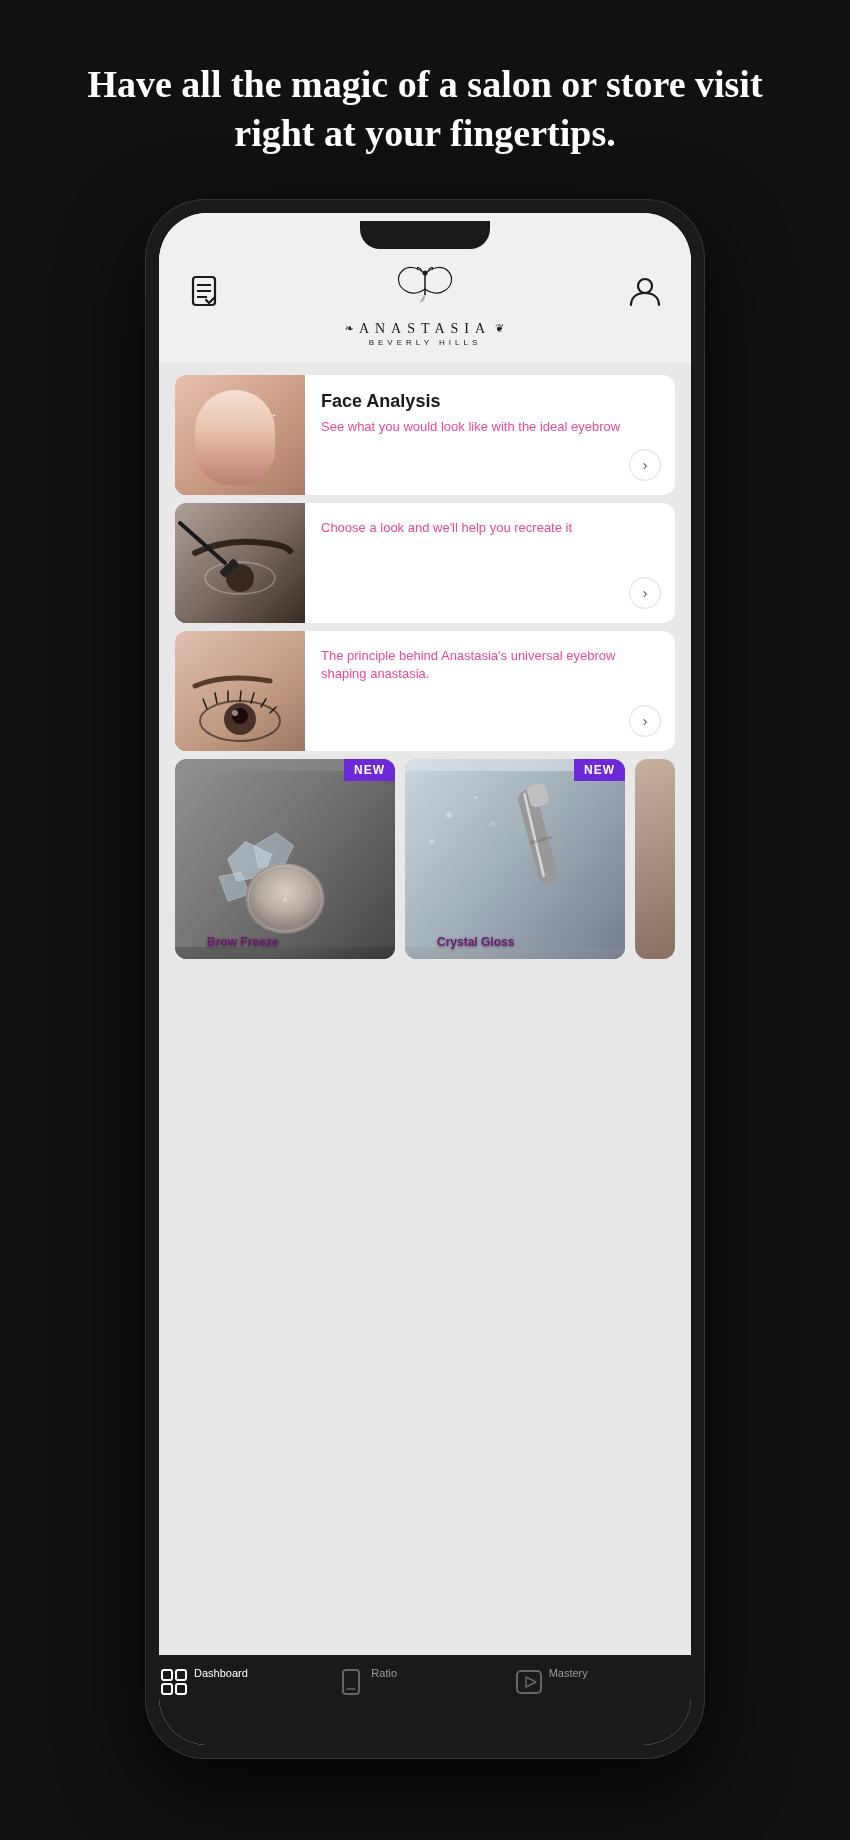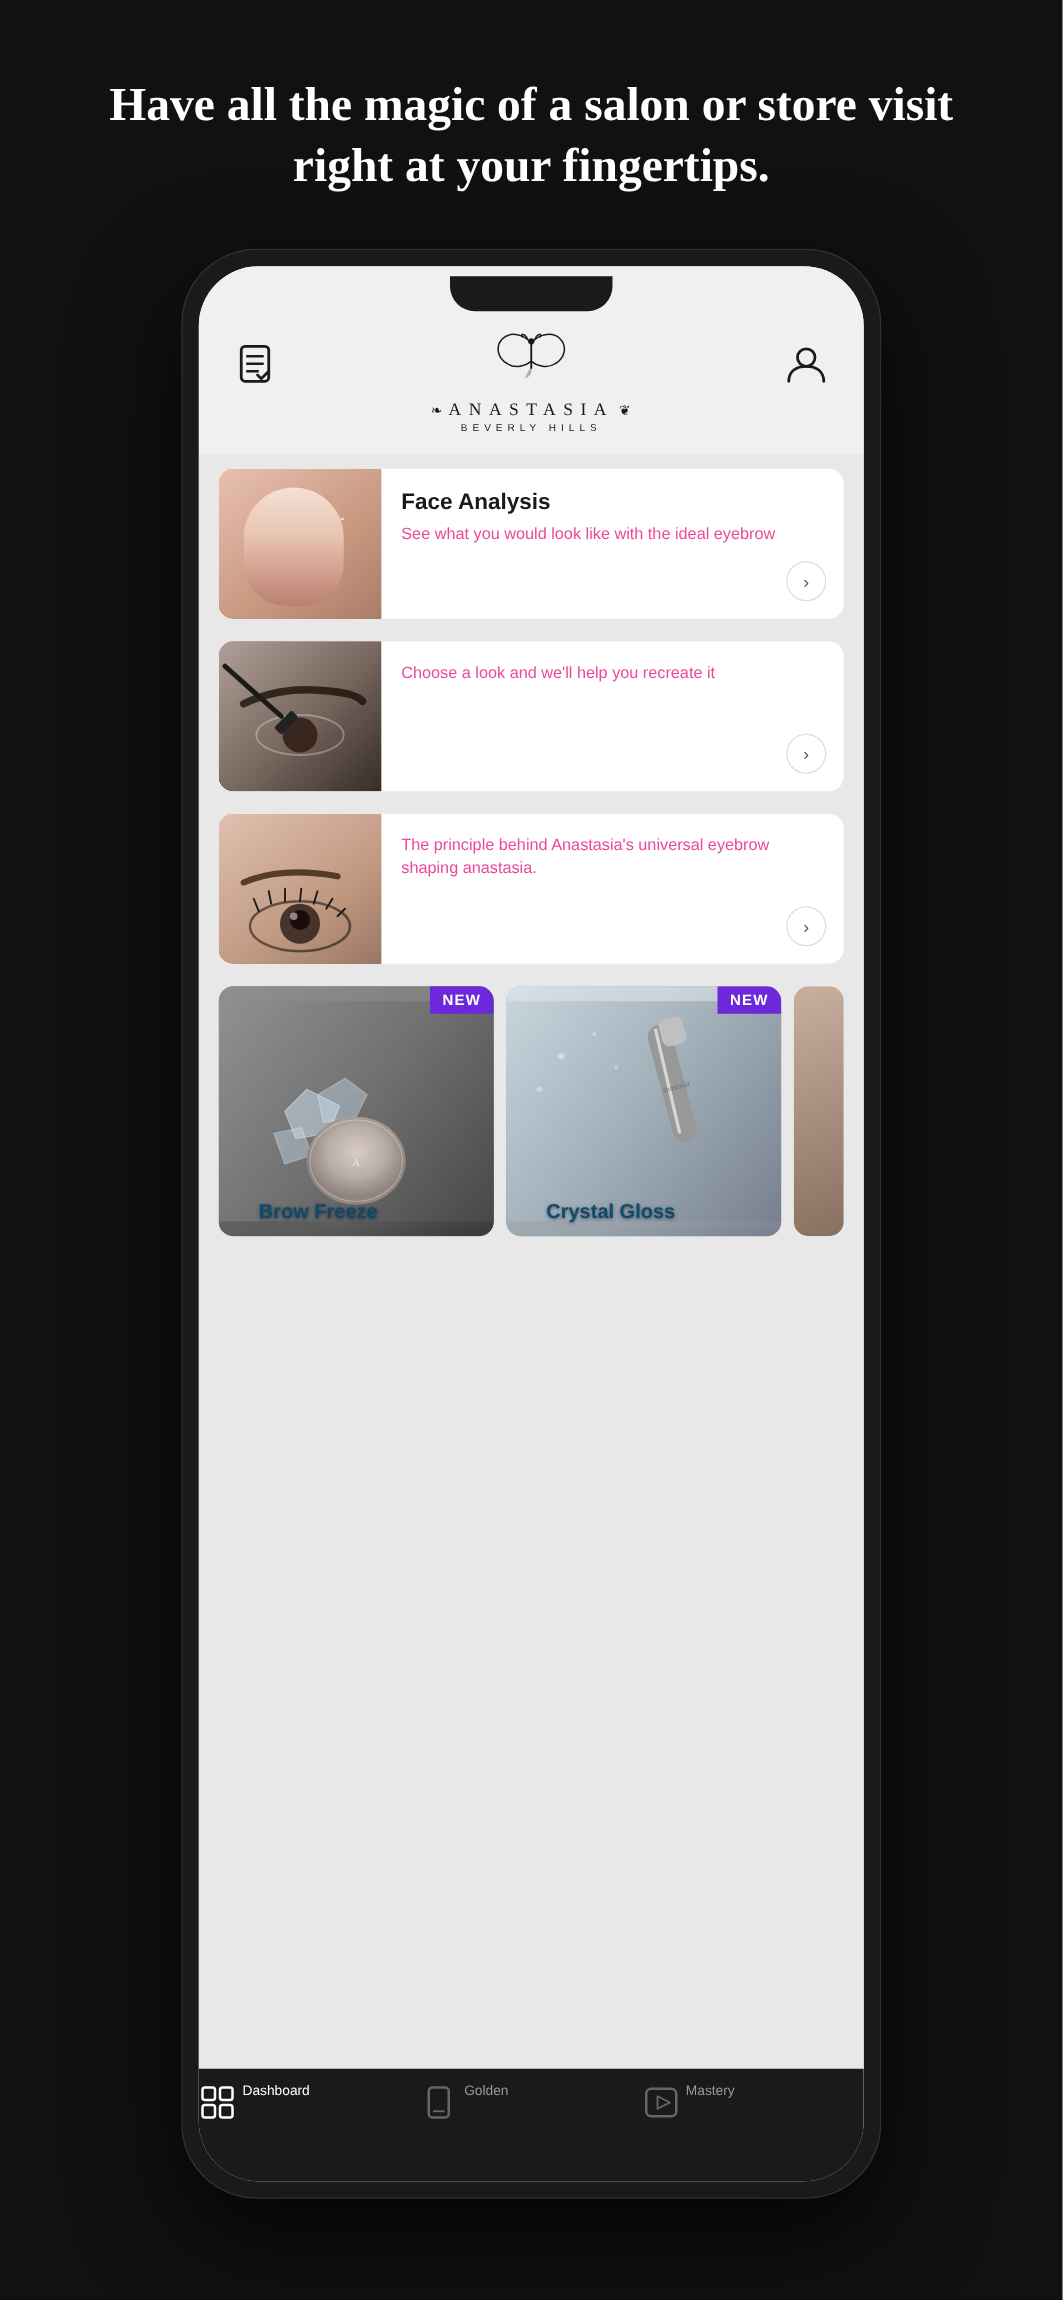--- a/index.html
+++ b/index.html
@@ -93,21 +93,21 @@
       height: 36px;
     }
 
     .app-content {
       flex: 1;
       overflow: hidden;
       background: #e8e8e8;
       display: flex;
       flex-direction: column;
       padding: 12px 16px;
-      gap: 18px;
+      gap: 8px;
     }
 
     .feature-card {
       background: #ffffff;
       border-radius: 12px;
       display: flex;
       align-items: stretch;
       overflow: hidden;
       min-height: 120px;
       flex-shrink: 0;
@@ -274,22 +274,22 @@
       font-size: 12px;
       font-weight: 700;
       padding: 4px 10px;
       letter-spacing: 1px;
     }
 
     .product-label {
       position: absolute;
       bottom: 10px;
       left: 12px;
-      color: #0c4a6e;
-      font-size: 16px;
+      color: #701a75;
+      font-size: 12px;
       font-weight: 700;
       text-shadow: 0 1px 3px rgba(0,0,0,0.5);
       padding-left: 20px;
     }
 
     .bottom-nav {
       background: #1a1a1a;
       height: 90px;
       display: flex;
       align-items: flex-start;
@@ -585,21 +585,21 @@
         </svg>
         <span class="nav-label active">Dashboard</span>
       </div>
 
       <div class="nav-item">
         <svg viewBox="0 0 30 30" fill="none" class="nav-icon-inactive">
 
           <rect x="7" y="3" width="16" height="24" rx="3" stroke="#666" stroke-width="2" fill="none"></rect>
           <line x1="11" y1="22" x2="19" y2="22" stroke="#666" stroke-width="1.5" stroke-linecap="round"></line>
         </svg>
-        <span class="nav-label">Golden</span>
+        <span class="nav-label">Ratio</span>
       </div>
 
       <div class="nav-item">
         <svg viewBox="0 0 30 30" fill="none" class="nav-icon-inactive">
 
           <rect x="3" y="4" width="24" height="22" rx="4" stroke="#666" stroke-width="2" fill="none"></rect>
           <polygon points="12,10 22,15 12,20" stroke="#666" stroke-width="1.5" stroke-linejoin="round" fill="none"></polygon>
         </svg>
         <span class="nav-label">Mastery</span>
       </div>

